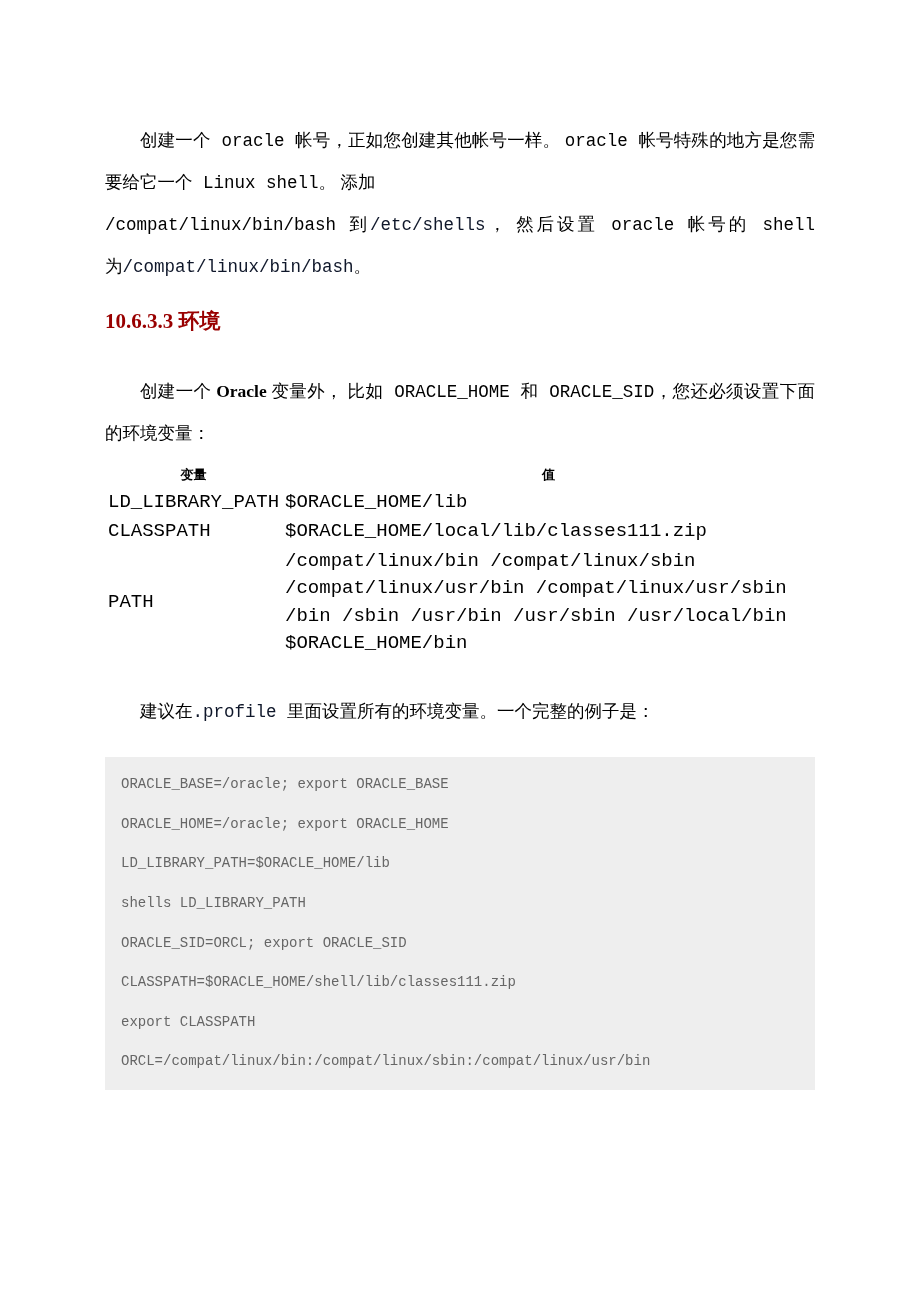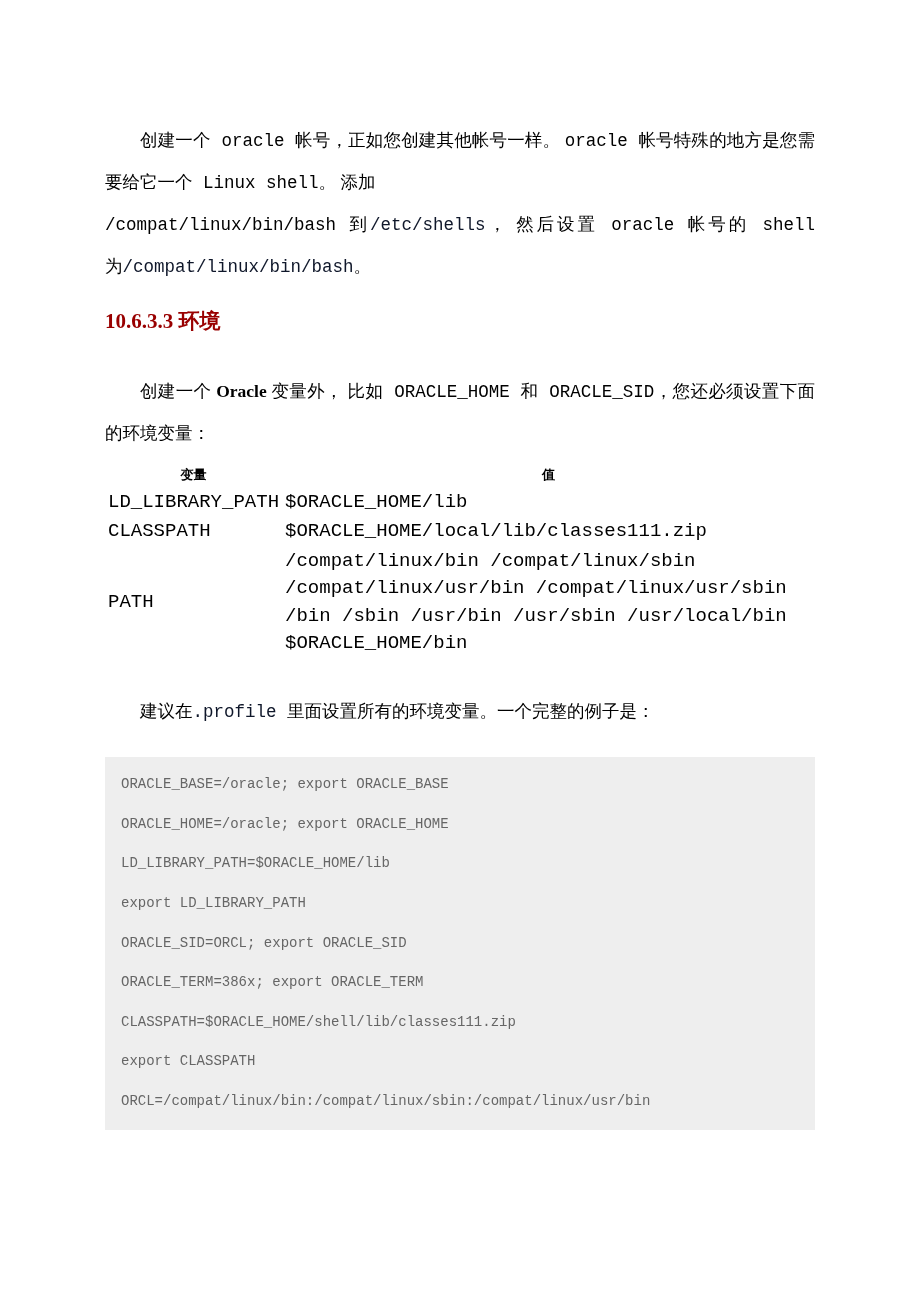--- a/index.html
+++ b/index.html
@@ -120,19 +120,18 @@
 </table>
 
 <p class="para" style="margin-bottom:24px;">
   <span>建议在</span><span class="mono green">.profile </span><span>里面设置所有的环境变量。一个完整的例子是：</span>
 </p>
 
 <div class="codeblock">
   <div class="codeline">ORACLE_BASE=/oracle; export ORACLE_BASE</div>
   <div class="codeline">ORACLE_HOME=/oracle; export ORACLE_HOME</div>
   <div class="codeline">LD_LIBRARY_PATH=$ORACLE_HOME/lib</div>
-  <div class="codeline">export LD_LIBRARY_PATH</div>
+  <div class="codeline">shells LD_LIBRARY_PATH</div>
   <div class="codeline">ORACLE_SID=ORCL; export ORACLE_SID</div>
-  <div class="codeline">ORACLE_TERM=386x; export ORACLE_TERM</div>
   <div class="codeline">CLASSPATH=$ORACLE_HOME/shell/lib/classes111.zip</div>
   <div class="codeline">export CLASSPATH</div>
   <div class="codeline">ORCL=/compat/linux/bin:/compat/linux/sbin:/compat/linux/usr/bin</div>
 </div>
 
 </body></html>

